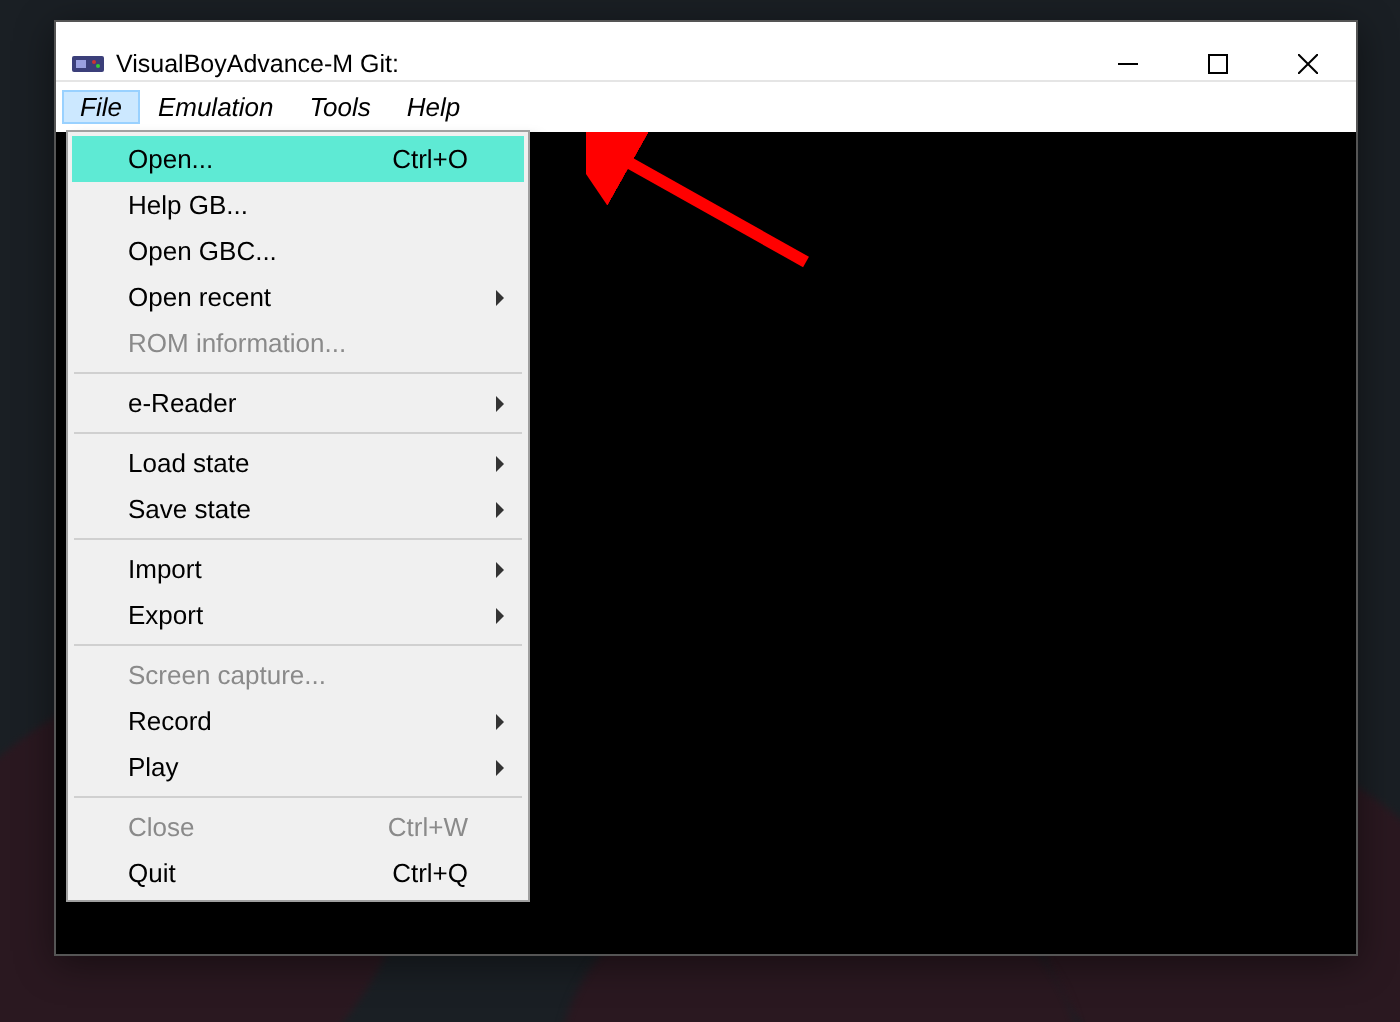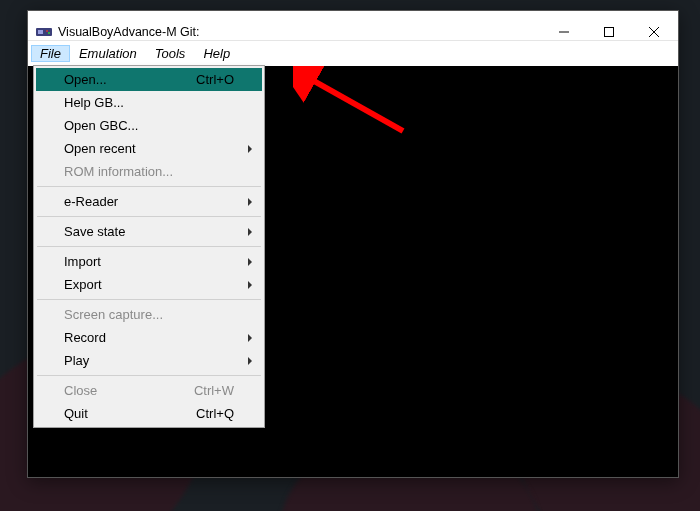--- a/index.html
+++ b/index.html
@@ -72,21 +72,21 @@
   }
   .dd-row {
     height: 23px;
     display:flex;
     align-items:center;
     padding: 0 28px 0 28px;
     font-size:13px;
     color:#000;
     position:relative;
   }
-  .dd-row.highlight { background:#0f766e;gap:16px; }
+  .dd-row.highlight { background:#5eead4;gap:16px; }
   .dd-row.disabled { color:#8a8a8a; }
   .dd-row .label { flex:1; white-space:nowrap; }
   .dd-row .shortcut { padding-left:12px; color:inherit; }
   .dd-row .sub::after{
     content:""; position:absolute; right:10px; top:50%; margin-top:-4px;
     border-left:4px solid #333; border-top:4px solid transparent; border-bottom:4px solid transparent;
   }
   .dd-sep { height:1px; background:#d0d0d0; margin:3px 1px; }
   .arrow {
     position:absolute;
@@ -159,20 +159,24 @@
       </div>
       <div class="dd-row disabled">
         <span class="label">ROM information...</span>
       </div>
       <div class="dd-sep"></div>
       <div class="dd-row">
         <span class="label">e-Reader</span>
         <span class="sub"></span>
       </div>
       <div class="dd-sep"></div>
+      <div class="dd-row">
+        <span class="label">Load state</span>
+        <span class="sub"></span>
+      </div>
       <div class="dd-row">
         <span class="label">Save state</span>
         <span class="sub"></span>
       </div>
       <div class="dd-sep"></div>
       <div class="dd-row">
         <span class="label">Import</span>
         <span class="sub"></span>
       </div>
       <div class="dd-row">

